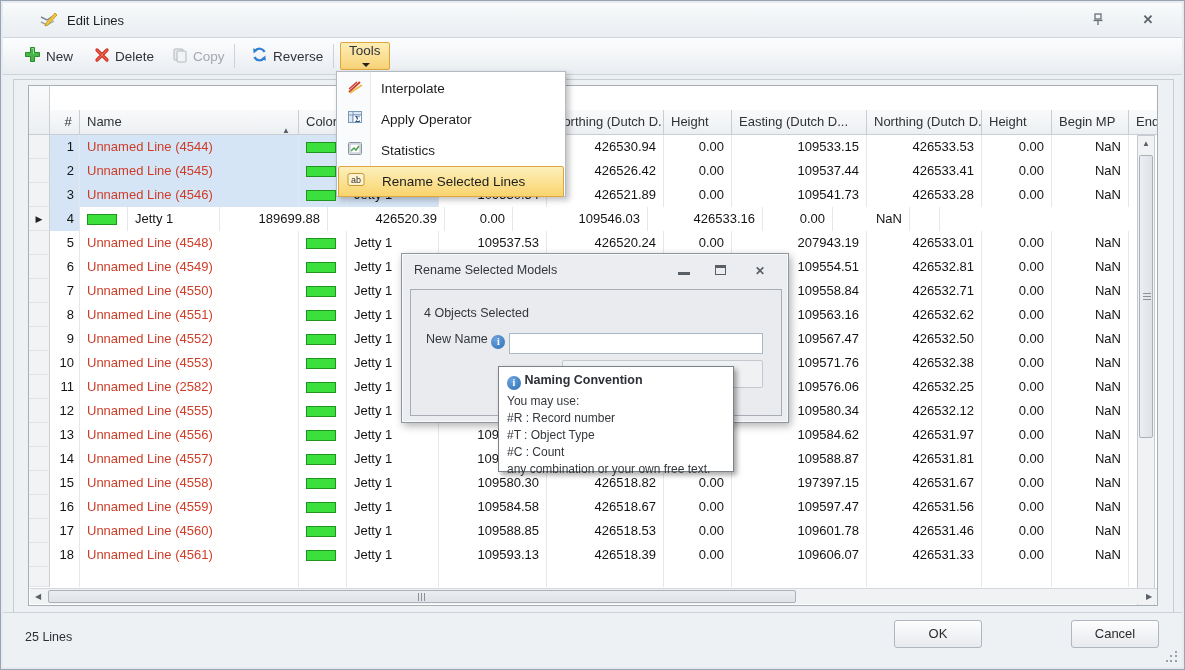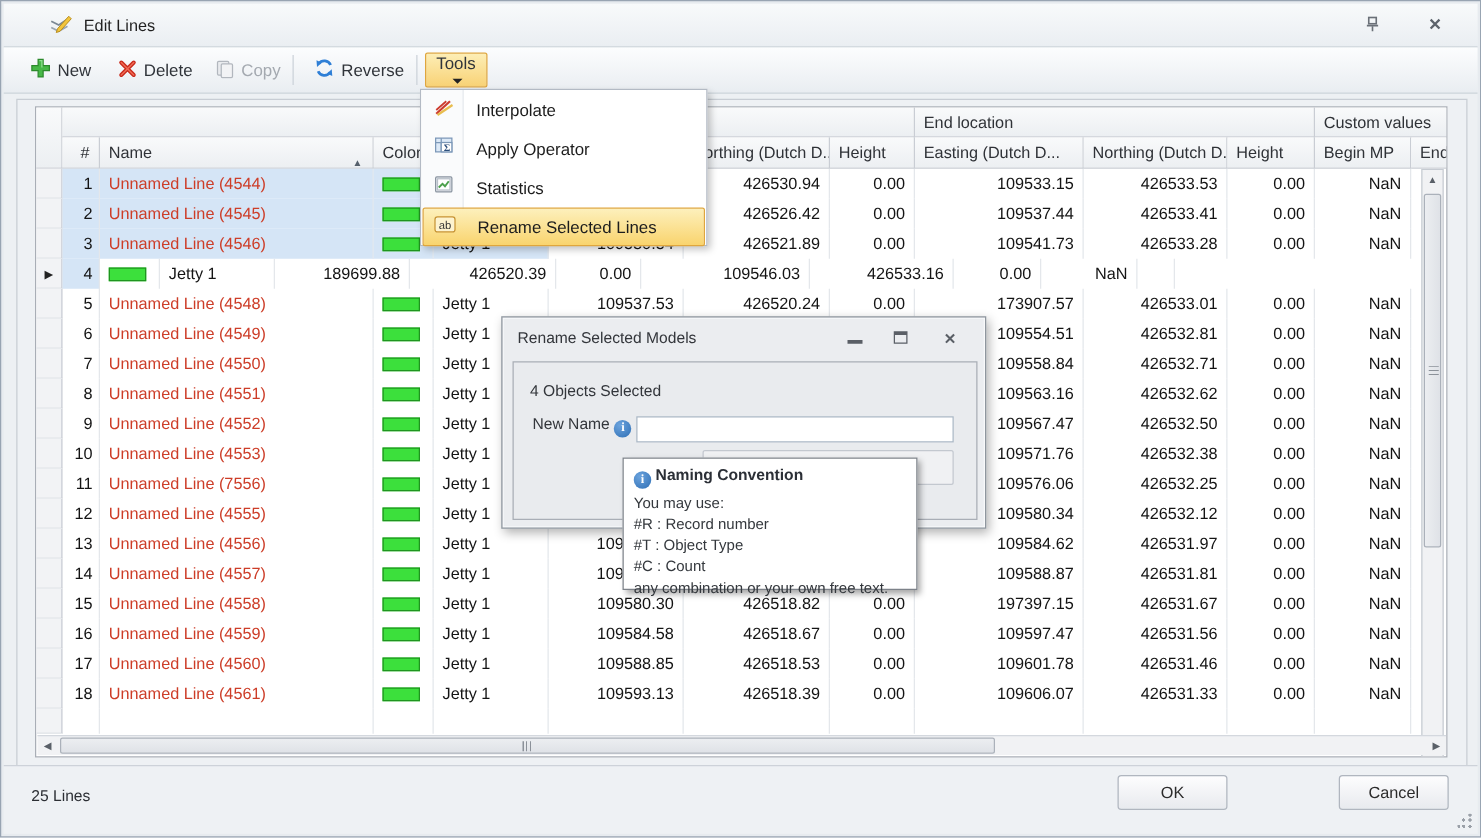--- a/index.html
+++ b/index.html
@@ -194,25 +194,20 @@
     <div class="tb-btn tb-tools" style="left:337px;">
       <span>Tools</span>
       <span class="caret"></span>
     </div>
   </div>
 
   <div class="panel"></div>
 
   <div class="grid">
     <div class="indicator-hdr"></div>
-    <div class="bandrow" id="bandrow">
-        <div class="band" style="width: 682px;"></div>
-        <div class="band" style="width: 320px;">End location</div>
-        <div class="band" style="width: 107px;">Custom values</div>
-      </div>
     <div class="hdrrow" id="hdrrow">
         <div class="hcell" style="width: 30px; text-align: center;">#</div>
         <div class="hcell" style="width: 219px;">Name<span class="sort-arrow">▲</span></div>
         <div class="hcell" style="width: 48px;">Color</div>
         <div class="hcell" style="width: 92px;"></div>
         <div class="hcell" style="width: 108px;">Easting (Dutch D...</div>
         <div class="hcell" style="width: 117px;">Northing (Dutch D...</div>
         <div class="hcell" style="width: 68px;">Height</div>
         <div class="hcell" style="width: 135px;">Easting (Dutch D...</div>
         <div class="hcell" style="width: 115px;">Northing (Dutch D...</div>
@@ -292,21 +287,21 @@
           <div class="ind"></div>
           <div class="dcell num" style="width: 30px;">5</div>
           <div class="dcell left name-cell" style="width: 219px;">Unnamed Line (4548)</div>
           <div class="swatch-cell" style="width: 48px;">
             <div class="swatch" style="background: rgb(60, 224, 60);"></div>
           </div>
           <div class="dcell left" style="width: 92px;">Jetty 1</div>
           <div class="dcell rt" style="width: 108px;">109537.53</div>
           <div class="dcell rt" style="width: 117px;">426520.24</div>
           <div class="dcell rt" style="width: 68px;">0.00</div>
-          <div class="dcell rt" style="width: 135px;">173907.57</div>
+          <div class="dcell rt" style="width: 135px;">207943.19</div>
           <div class="dcell rt" style="width: 115px;">426533.01</div>
           <div class="dcell rt" style="width: 70px;">0.00</div>
           <div class="dcell rt" style="width: 77px;">NaN</div>
           <div class="dcell rt" style="width: 30px;"></div>
         </div>
         <div class="drow">
           <div class="ind"></div>
           <div class="dcell num" style="width: 30px;">6</div>
           <div class="dcell left name-cell" style="width: 219px;">Unnamed Line (4549)</div>
           <div class="swatch-cell" style="width: 48px;">
@@ -386,21 +381,21 @@
           <div class="dcell rt" style="width: 68px;"></div>
           <div class="dcell rt" style="width: 135px;">109571.76</div>
           <div class="dcell rt" style="width: 115px;">426532.38</div>
           <div class="dcell rt" style="width: 70px;">0.00</div>
           <div class="dcell rt" style="width: 77px;">NaN</div>
           <div class="dcell rt" style="width: 30px;"></div>
         </div>
         <div class="drow">
           <div class="ind"></div>
           <div class="dcell num" style="width: 30px;">11</div>
-          <div class="dcell left name-cell" style="width: 219px;">Unnamed Line (7556)</div>
+          <div class="dcell left name-cell" style="width: 219px;">Unnamed Line (2582)</div>
           <div class="swatch-cell" style="width: 48px;">
             <div class="swatch" style="background: rgb(60, 224, 60);"></div>
           </div>
           <div class="dcell left" style="width: 92px;">Jetty 1</div>
           <div class="dcell rt" style="width: 108px;"></div>
           <div class="dcell rt" style="width: 117px;"></div>
           <div class="dcell rt" style="width: 68px;"></div>
           <div class="dcell rt" style="width: 135px;">109576.06</div>
           <div class="dcell rt" style="width: 115px;">426532.25</div>
           <div class="dcell rt" style="width: 70px;">0.00</div>

